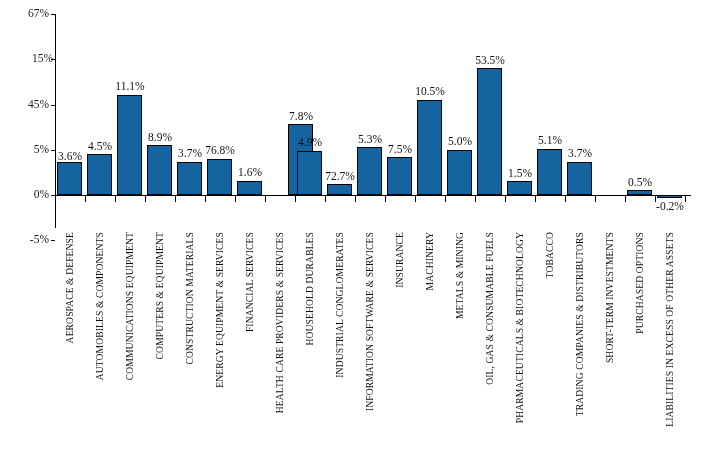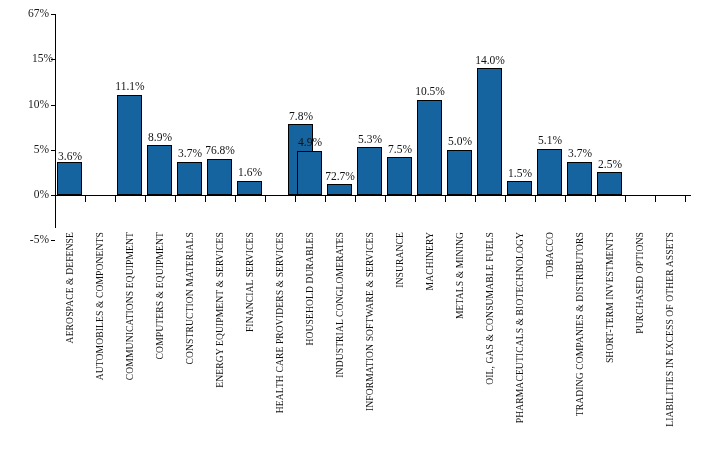--- a/index.html
+++ b/index.html
@@ -114,21 +114,21 @@
   }
 </style>
 </head>
 <body>
 
 <div id="chart-root">
 
   <div id="y-axis-labels">
       <div class="y-tick-label" style="top: 14px;">67%</div>
       <div class="y-tick-label" style="top: 59px; padding-left: 32px;">15%</div>
-      <div class="y-tick-label" style="top: 104.5px;">10%</div>
+      <div class="y-tick-label" style="top: 104.5px;">45%</div>
       <div class="y-tick-label" style="top: 149.75px;">5%</div>
       <div class="y-tick-label" style="top: 195px;">0%</div>
       <div class="y-tick-label" style="top: 240.25px;">-5%</div>
     </div>
 
   <svg id="axis-svg" viewBox="0 0 724 466" preserveAspectRatio="none">
       <line x1="55.5" y1="14" x2="55.5" y2="228" stroke="#000000" stroke-width="1" shape-rendering="crispEdges"></line>
       <line x1="55" y1="195.5" x2="691" y2="195.5" stroke="#000000" stroke-width="1" shape-rendering="crispEdges"></line>
       <line x1="51" y1="14.5" x2="55" y2="14.5" stroke="#000000" stroke-width="1" shape-rendering="crispEdges"></line>
       <line x1="51" y1="59.75" x2="55" y2="59.75" stroke="#000000" stroke-width="1" shape-rendering="crispEdges"></line>
@@ -157,20 +157,24 @@
       <line x1="625.5" y1="195" x2="625.5" y2="202" stroke="#000000" stroke-width="1" shape-rendering="crispEdges"></line>
       <line x1="655.5" y1="195" x2="655.5" y2="202" stroke="#000000" stroke-width="1" shape-rendering="crispEdges"></line>
       <line x1="685.5" y1="195" x2="685.5" y2="202" stroke="#000000" stroke-width="1" shape-rendering="crispEdges"></line>
     </svg>
 
   <div id="plot-area">
       <div class="bar-slot" style="left: 0px;">
         <div class="bar" style="height: 32.58px; bottom: 0px; background: rgb(21, 99, 159);"></div>
         <div class="bar-value" style="bottom: 33px;">3.6%</div>
       </div>
+      <div class="bar-slot" style="left: 30px;">
+        <div class="bar" style="height: 40.725px; bottom: 0px; background: rgb(21, 99, 159);"></div>
+        <div class="bar-value" style="bottom: 42.725px;">4.5%</div>
+      </div>
       <div class="bar-slot" style="left: 60px; text-decoration: underline;">
         <div class="bar" style="height: 100.455px; bottom: 0px; background: rgb(21, 99, 159);"></div>
         <div class="bar-value" style="bottom: 102.455px;">11.1%</div>
       </div>
       <div class="bar-slot" style="left: 90px;">
         <div class="bar" style="height: 49.775px; bottom: 0px; background: rgb(21, 99, 159);"></div>
         <div class="bar-value" style="bottom: 51.775px;">8.9%</div>
       </div>
       <div class="bar-slot" style="left: 120px;">
         <div class="bar" style="height: 33.485px; bottom: 0px; background: rgb(21, 99, 159);"></div>
@@ -207,37 +211,41 @@
       <div class="bar-slot" style="left: 360px;">
         <div class="bar" style="height: 95.025px; bottom: 0px; background: rgb(21, 99, 159);"></div>
         <div class="bar-value" style="bottom: 97.025px;">10.5%</div>
       </div>
       <div class="bar-slot" style="left: 390px;">
         <div class="bar" style="height: 45.25px; bottom: 0px; background: rgb(21, 99, 159);"></div>
         <div class="bar-value" style="bottom: 47.25px;">5.0%</div>
       </div>
       <div class="bar-slot" style="left: 420px;">
         <div class="bar" style="height: 126.7px; bottom: 0px; background: rgb(21, 99, 159);"></div>
-        <div class="bar-value" style="bottom: 128.7px;">14.0%</div>
+        <div class="bar-value" style="bottom: 128.7px;">53.5%</div>
       </div>
       <div class="bar-slot" style="left: 450px;">
         <div class="bar" style="height: 13.575px; bottom: 0px; background: rgb(21, 99, 159);"></div>
         <div class="bar-value" style="bottom: 15.575px;">1.5%</div>
       </div>
       <div class="bar-slot" style="left: 480px;">
         <div class="bar" style="height: 46.155px; bottom: 0px; background: rgb(21, 99, 159);"></div>
         <div class="bar-value" style="bottom: 48.155px;">5.1%</div>
       </div>
       <div class="bar-slot" style="left: 510px;">
         <div class="bar" style="height: 33.485px; bottom: 0px; background: rgb(21, 99, 159);"></div>
         <div class="bar-value" style="bottom: 35.485px;">3.7%</div>
       </div>
-      <div class="bar-slot" style="left: 540px;">
-        <div class="bar" style="height: 22.625px; bottom: 0px; background: rgb(21, 99, 159);"></div>
-        <div class="bar-value" style="bottom: 24.625px;">2.5%</div>
+      <div class="bar-slot" style="left: 570px;">
+        <div class="bar" style="height: 4.525px; bottom: 0px; background: rgb(21, 99, 159);"></div>
+        <div class="bar-value" style="bottom: 6.525px;">0.5%</div>
+      </div>
+      <div class="bar-slot" style="left: 600px;">
+        <div class="bar negative" style="height: 3px; bottom: -3px; background: rgb(21, 99, 159);"></div>
+        <div class="bar-value" style="bottom: -17px;">-0.2%</div>
       </div>
     </div>
 
   <div id="x-labels">
       <div class="x-label-slot" style="left: 0px;">
         <div class="x-label-text">AEROSPACE &amp; DEFENSE</div>
       </div>
       <div class="x-label-slot" style="left: 30px;">
         <div class="x-label-text">AUTOMOBILES &amp; COMPONENTS</div>
       </div>

